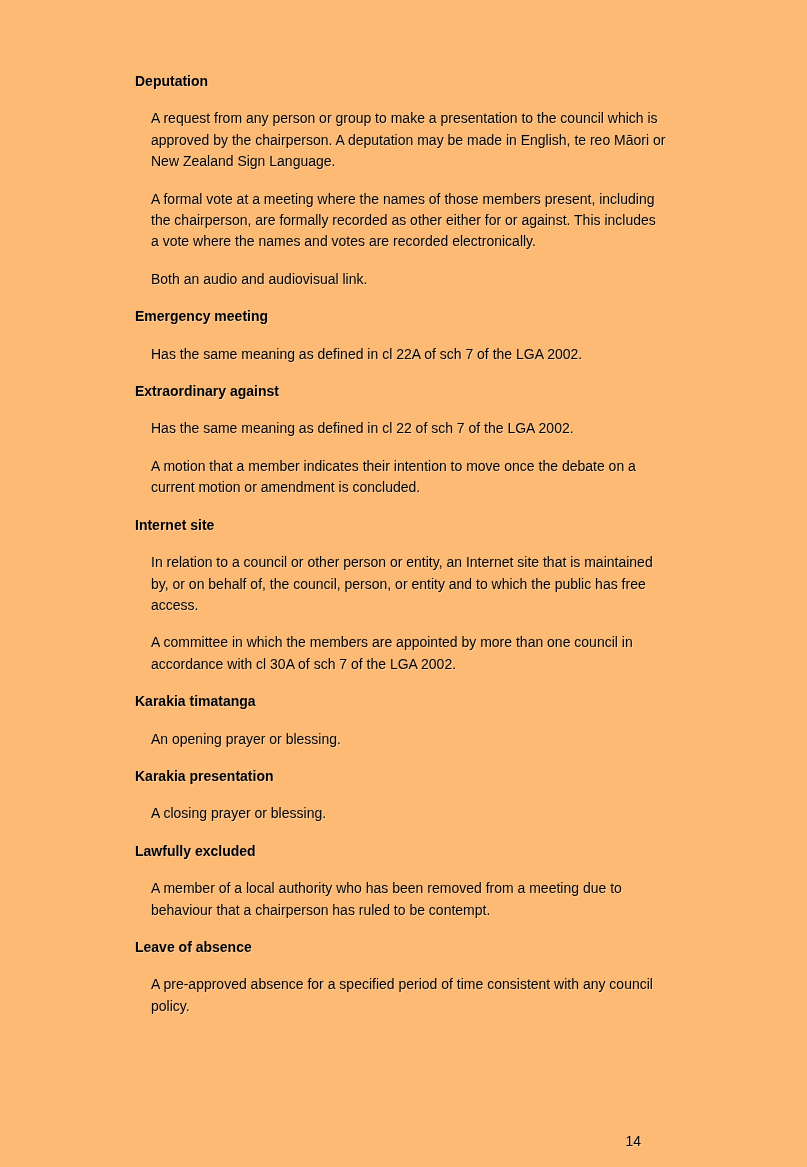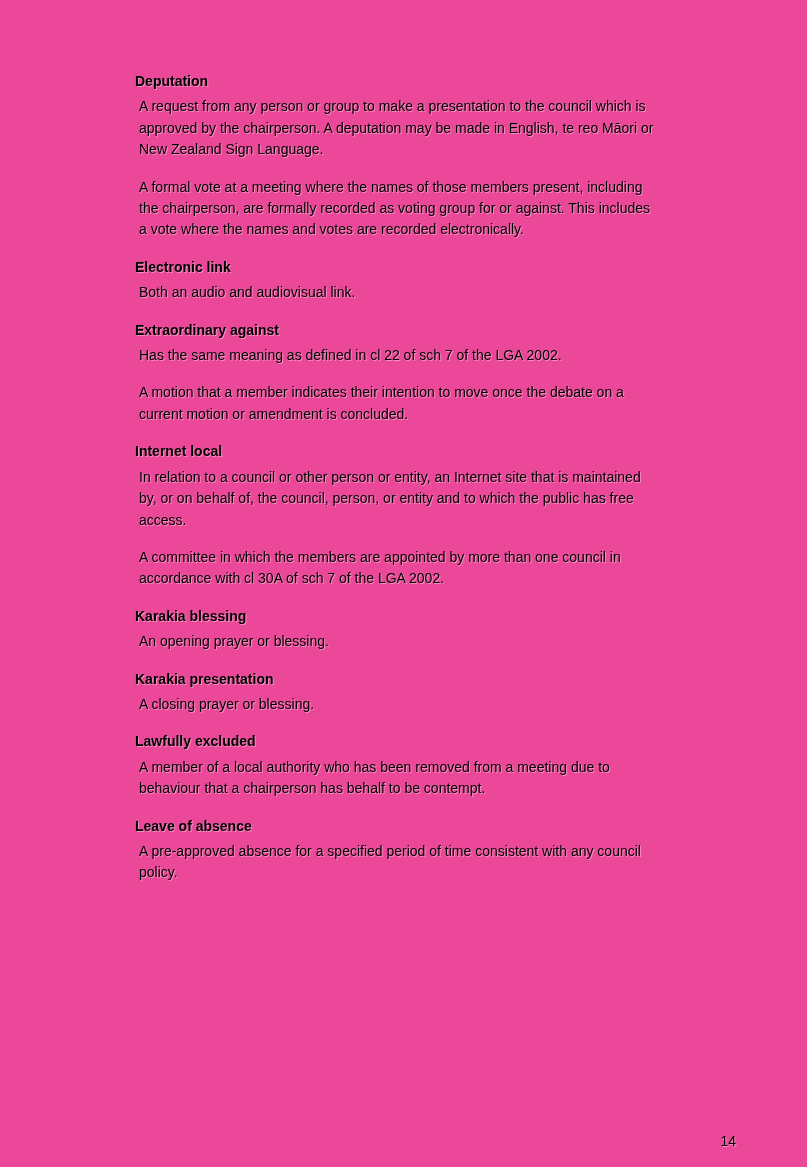--- a/index.html
+++ b/index.html
@@ -3,21 +3,21 @@
 <meta charset="utf-8">
 <style>
   html, body {
     margin: 0;
     padding: 0;
   }
   .page {
     position: relative;
     width: 807px;
     height: 1167px;
-    background: #ec4899;
+    background: #fdba74;
     font-family: "Liberation Sans", sans-serif;
     color: #000000;
     overflow: hidden;
   }
   .content {
     position: absolute;
     left: 135px;
     top: 71px;
     width: 648px;
   }
@@ -25,31 +25,31 @@
     margin: 0 0 16px 0;
   }
   .term {
     margin: 0;
     font-size: 14px;
     line-height: 21.4px;
     font-weight: bold;
     text-shadow: 1px 1px 0 rgba(255,255,255,0.38);
   }
   .def {
-    margin: 4px;
+    margin: 16px;
     font-size: 14px;
     line-height: 21.4px;
     white-space: pre-line;
     text-shadow: 1px 1px 0 rgba(255,255,255,0.38);
   }
   .footer {
     position: absolute;
     top: 1131px;
     left: 0;
-    width: 736px;
+    width: 641px;
     text-align: right;
     font-size: 14px;
     line-height: 21.4px;
     text-shadow: 1px 1px 0 rgba(255,255,255,0.38);
   }
 </style>
 </head>
 <body>
 
 <div class="page">
@@ -57,66 +57,69 @@
 
     <div class="entry">
       <p class="term">Deputation</p>
       <p class="def">A request from any person or group to make a presentation to the council which is
 approved by the chairperson. A deputation may be made in English, te reo Māori or
 New Zealand Sign Language.</p>
     </div>
 
     <div class="entry">
       <p class="def">A formal vote at a meeting where the names of those members present, including
-the chairperson, are formally recorded as voting group for or against. This includes
+the chairperson, are formally recorded as other either for or against. This includes
 a vote where the names and votes are recorded electronically.</p>
     </div>
 
     <div class="entry">
-      <p class="term">Electronic link</p>
       <p class="def">Both an audio and audiovisual link.</p>
     </div>
 
+    <div class="entry">
+      <p class="term">Emergency meeting</p>
+      <p class="def">Has the same meaning as defined in cl 22A of sch 7 of the LGA 2002.</p>
+    </div>
 
     <div class="entry">
       <p class="term">Extraordinary against</p>
       <p class="def">Has the same meaning as defined in cl 22 of sch 7 of the LGA 2002.</p>
     </div>
 
     <div class="entry">
       <p class="def">A motion that a member indicates their intention to move once the debate on a
 current motion or amendment is concluded.</p>
     </div>
 
     <div class="entry">
-      <p class="term">Internet local</p>
+      <p class="term">Internet site</p>
       <p class="def">In relation to a council or other person or entity, an Internet site that is maintained
 by, or on behalf of, the council, person, or entity and to which the public has free
 access.</p>
     </div>
 
     <div class="entry">
       <p class="def">A committee in which the members are appointed by more than one council in
 accordance with cl 30A of sch 7 of the LGA 2002.</p>
     </div>
 
     <div class="entry">
-      <p class="term">Karakia blessing</p>
+      <p class="term">Karakia timatanga</p>
       <p class="def">An opening prayer or blessing.</p>
     </div>
 
     <div class="entry">
       <p class="term">Karakia presentation</p>
       <p class="def">A closing prayer or blessing.</p>
     </div>
 
     <div class="entry">
       <p class="term">Lawfully excluded</p>
       <p class="def">A member of a local authority who has been removed from a meeting due to
-behaviour that a chairperson has behalf to be contempt.</p>
+behaviour that a chairperson has ruled to be contempt.</p>
     </div>
 
     <div class="entry">
       <p class="term">Leave of absence</p>
       <p class="def">A pre-approved absence for a specified period of time consistent with any council
 policy.</p>
     </div>
 
   </div>
 

